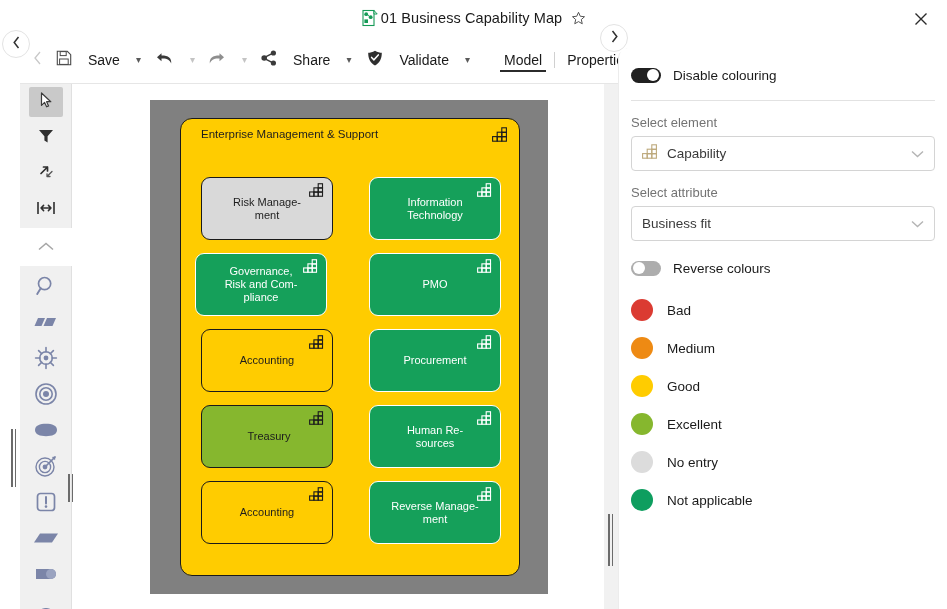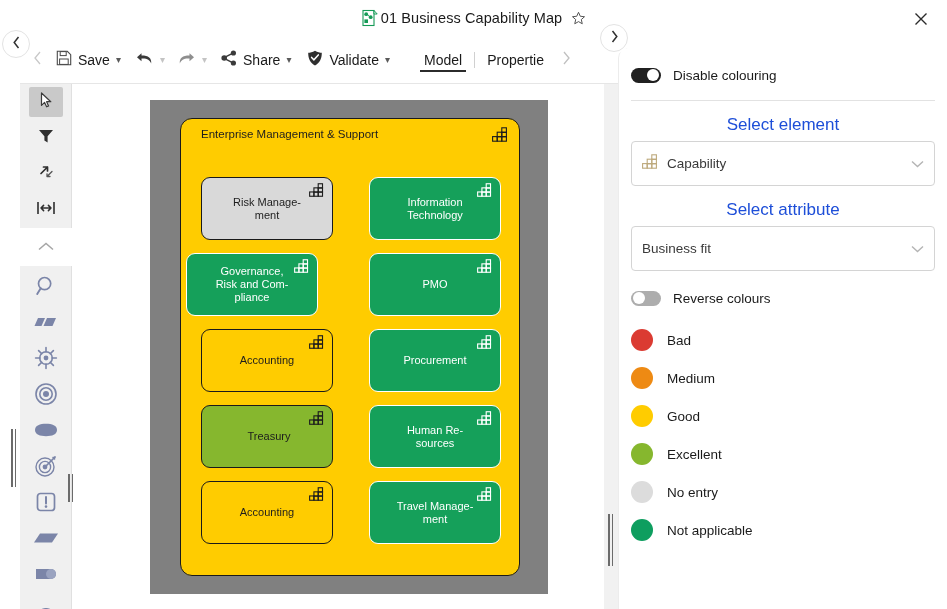--- a/index.html
+++ b/index.html
@@ -33,21 +33,21 @@
     position: absolute; left: 20px; top: 36px; width: 927px; height: 48px;
     background: #fff; border-bottom: 1px solid #e6e6e6;
     display: flex; align-items: center;
   }
   .ribbon-inner {
     display: flex; align-items: center; height: 100%;
     padding-left: 6px; gap: 0px;
   }
   .tb-arrow { width: 22px; height: 48px; display: flex; align-items: center; justify-content: center; color: #c8c8c8; }
   .tb-item {
-    display: flex; align-items: center; gap: 6px;
+    display: flex; align-items: center; gap: 16px;
     height: 48px; padding: 0 8px; cursor: pointer; color: #1a1a1a;
     font-size: 14px;
     justify-content: center;
   }
   .tb-item .caret { color: #5a5a5a; font-size: 10px; line-height: 1; }
   .tb-item .caret.dim { color: #c4c4c4; }
   .tb-icononly { padding: 0 6px; }
   .tabs { display: flex; align-items: center; height: 48px; margin-left: 14px; }
   .tab {
     font-size: 14px; color: #1a1a1a; padding: 0 12px; height: 48px;
@@ -151,23 +151,23 @@
   }
   .tgl.on { background: #202020; }
   .tgl.off { background: #adadad; }
   .tgl .knob {
     position: absolute; top: 1.5px; width: 12px; height: 12px; border-radius: 50%; background: #fff;
   }
   .tgl.on .knob { left: 16px; }
   .tgl.off .knob { left: 2px; }
   .tgl-label { font-size: 13.5px; color: #1a1a1a; }
   .divider { height: 1px; background: #e2e2e2; margin: 12px 0 14px 0; }
-  .field-label { font-size: 17px; color: #1d4ed8; margin-bottom: 6px; text-align: center; }
+  .field-label { font-size: 13px; color: #737373; margin-bottom: 6px; }
   .select {
-    height: 45px; border: 1px solid #d4d4d4; border-radius: 4px;
+    height: 35px; border: 1px solid #d4d4d4; border-radius: 4px;
     display: flex; align-items: center; padding: 0 10px; gap: 8px;
     cursor: pointer; background: #fff; margin-bottom: 14px;
   }
   .select .sel-text { font-size: 13.5px; color: #3a3a3a; flex: 1; }
   .select .chev { color: #b4b4b4; font-size: 12px; }
   .legend { margin-top: 10px; }
   .legend-row { display: flex; align-items: center; gap: 14px; height: 38px; }
   .dot { width: 22px; height: 22px; border-radius: 50%; flex: none; }
   .legend-text { font-size: 13.5px; color: #1a1a1a; }
 </style>
@@ -480,21 +480,21 @@
               </div>
               <span class="bicon"><svg width="16" height="14" viewBox="0 0 17 15">
                   <rect x="0.6" y="9.6" width="4.6" height="4.6" fill="none" stroke="#ffffff" stroke-width="1.2"></rect>
                   <rect x="5.2" y="5.2" width="4.6" height="4.6" fill="none" stroke="#ffffff" stroke-width="1.2"></rect>
                   <rect x="5.2" y="9.6" width="4.6" height="4.6" fill="none" stroke="#ffffff" stroke-width="1.2"></rect>
                   <rect x="9.8" y="0.8" width="4.6" height="4.6" fill="none" stroke="#ffffff" stroke-width="1.2"></rect>
                   <rect x="9.8" y="5.2" width="4.6" height="4.6" fill="none" stroke="#ffffff" stroke-width="1.2"></rect>
                   <rect x="9.8" y="9.6" width="4.6" height="4.6" fill="none" stroke="#ffffff" stroke-width="1.2"></rect>
                 </svg></span>
             </div>
-            <div class="cap-box blight" style="left: 5px; top: 134px; background: rgb(21, 160, 90); color: rgb(255, 255, 255);">
+            <div class="cap-box blight" style="left: 14px; top: 134px; background: rgb(21, 160, 90); color: rgb(255, 255, 255);">
               <div>
                 <span>Governance,</span>
                 <span>Risk and Com-</span>
                 <span>pliance</span>
               </div>
               <span class="bicon"><svg width="16" height="14" viewBox="0 0 17 15">
                   <rect x="0.6" y="9.6" width="4.6" height="4.6" fill="none" stroke="#ffffff" stroke-width="1.2"></rect>
                   <rect x="5.2" y="5.2" width="4.6" height="4.6" fill="none" stroke="#ffffff" stroke-width="1.2"></rect>
                   <rect x="5.2" y="9.6" width="4.6" height="4.6" fill="none" stroke="#ffffff" stroke-width="1.2"></rect>
                   <rect x="9.8" y="0.8" width="4.6" height="4.6" fill="none" stroke="#ffffff" stroke-width="1.2"></rect>
@@ -576,21 +576,21 @@
                   <rect x="0.6" y="9.6" width="4.6" height="4.6" fill="none" stroke="#1d1d1d" stroke-width="1.2"></rect>
                   <rect x="5.2" y="5.2" width="4.6" height="4.6" fill="none" stroke="#1d1d1d" stroke-width="1.2"></rect>
                   <rect x="5.2" y="9.6" width="4.6" height="4.6" fill="none" stroke="#1d1d1d" stroke-width="1.2"></rect>
                   <rect x="9.8" y="0.8" width="4.6" height="4.6" fill="none" stroke="#1d1d1d" stroke-width="1.2"></rect>
                   <rect x="9.8" y="5.2" width="4.6" height="4.6" fill="none" stroke="#1d1d1d" stroke-width="1.2"></rect>
                   <rect x="9.8" y="9.6" width="4.6" height="4.6" fill="none" stroke="#1d1d1d" stroke-width="1.2"></rect>
                 </svg></span>
             </div>
             <div class="cap-box blight" style="left: 188px; top: 362px; background: rgb(21, 160, 90); color: rgb(255, 255, 255);">
               <div>
-                <span>Travel Manage-</span>
+                <span>Reverse Manage-</span>
                 <span>ment</span>
               </div>
               <span class="bicon"><svg width="16" height="14" viewBox="0 0 17 15">
                   <rect x="0.6" y="9.6" width="4.6" height="4.6" fill="none" stroke="#ffffff" stroke-width="1.2"></rect>
                   <rect x="5.2" y="5.2" width="4.6" height="4.6" fill="none" stroke="#ffffff" stroke-width="1.2"></rect>
                   <rect x="5.2" y="9.6" width="4.6" height="4.6" fill="none" stroke="#ffffff" stroke-width="1.2"></rect>
                   <rect x="9.8" y="0.8" width="4.6" height="4.6" fill="none" stroke="#ffffff" stroke-width="1.2"></rect>
                   <rect x="9.8" y="5.2" width="4.6" height="4.6" fill="none" stroke="#ffffff" stroke-width="1.2"></rect>
                   <rect x="9.8" y="9.6" width="4.6" height="4.6" fill="none" stroke="#ffffff" stroke-width="1.2"></rect>
                 </svg></span>

